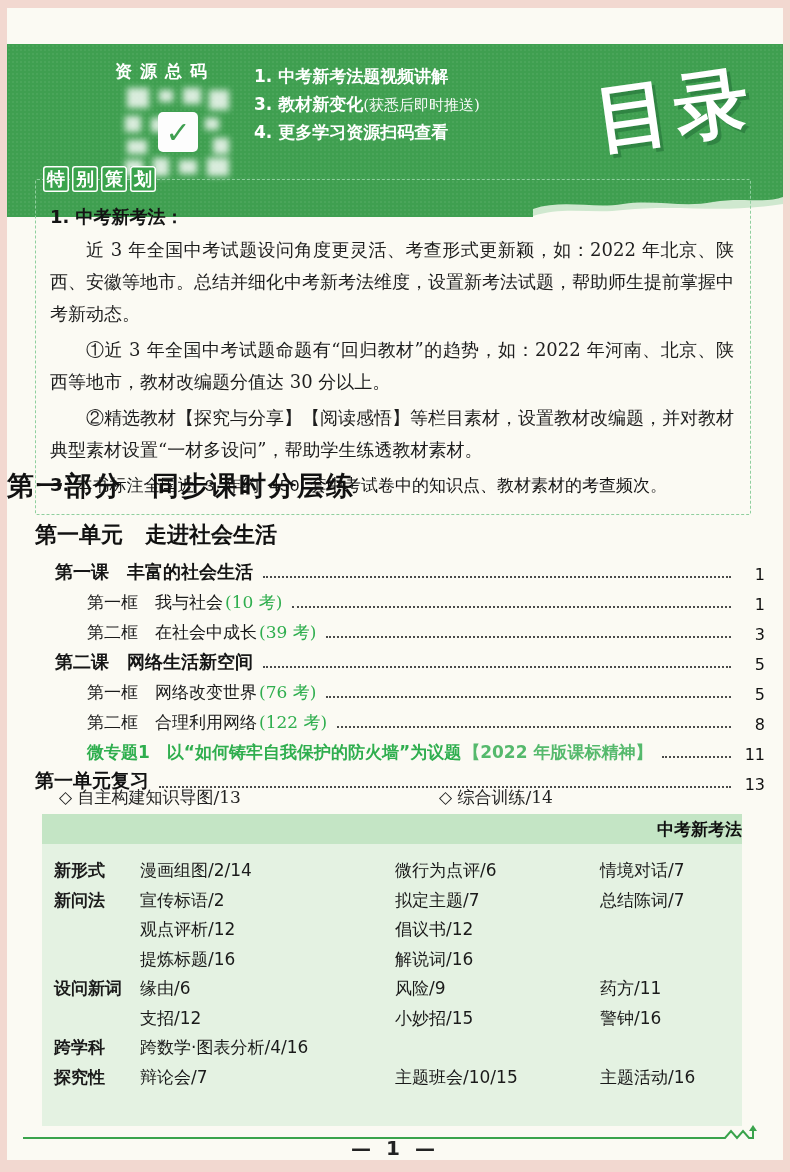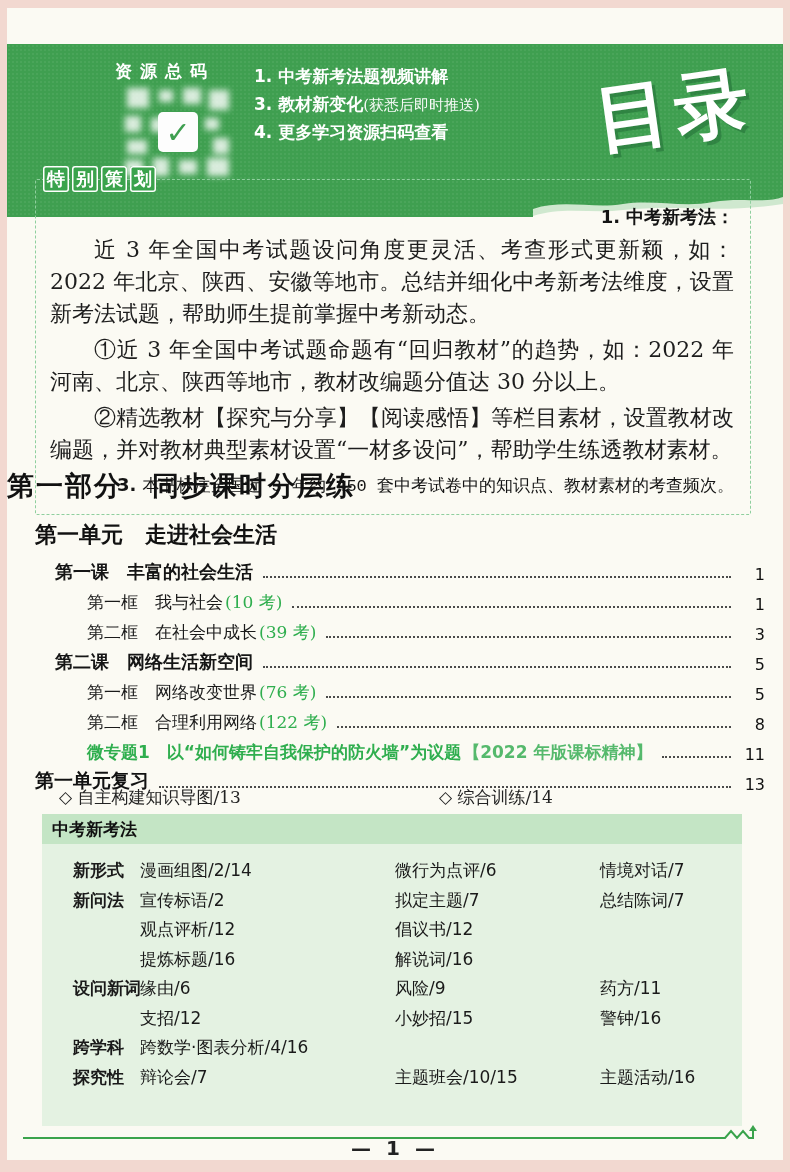--- a/index.html
+++ b/index.html
@@ -60,25 +60,25 @@
   .badge{position:absolute;left:8px;top:0;display:flex;gap:3px;z-index:2;}
   .badge .tile{
     width:26px;height:26px;background:#3aa34c;color:#fff;font-weight:bold;
     font-size:18px;display:flex;align-items:center;justify-content:center;
     border-radius:3px;box-shadow:inset 0 0 0 1.5px #fff, inset 0 0 0 3px #3aa34c;
   }
   .sp-border{
     margin-top:13px;border:1.5px dashed #8fcf9e;border-radius:2px;
     padding:22px 16px 12px 14px;min-height:236px;box-sizing:border-box;
   }
-  .sp-item{font-size:18px;font-weight:bold;color:#141414;line-height:30px;text-align:right;}
+  .sp-item{font-size:18px;font-weight:bold;color:#141414;line-height:30px;}
   .sp-item .num{margin-right:6px;}
   .kai{
     font-family:"DejaVu Serif","Liberation Serif",serif;
-    font-size:22px;color:#1d1d1d;line-height:32px;margin:2px 0 4px 0;
+    font-size:18px;color:#1d1d1d;line-height:32px;margin:2px 0 4px 0;
     text-indent:2em;text-align:justify;
   }
   .kai-inline{
     font-family:Liberation Mono, monospace;
     font-weight:normal;font-size:17px;
   }
 
   
   .part-title{
     position:absolute;left:0;top:460px;width:776px;text-align:left;
@@ -109,28 +109,28 @@
   }
   .bullets .b1{width:380px;}
 
   
   .etable{
     position:absolute;left:35px;top:806px;width:700px;height:312px;
     background:#e4f2e2;box-sizing:border-box;
   }
   .etable-head{
     height:30px;line-height:30px;background:#c4e5c5;color:#101010;
-    font-weight:bold;font-size:17px;padding-left:10px;
+    font-weight:bold;font-size:17px;padding-left:10px;text-align:right;
   }
   .etable-body{padding-top:12px;}
   .erow{
     display:grid;grid-template-columns:98px 255px 205px 1fr;
     height:29.5px;line-height:29.5px;font-size:17px;color:#1a1a1a;
   }
-  .erow .lbl{font-weight:bold;padding-left:31px;white-space:nowrap;}
+  .erow .lbl{font-weight:bold;padding-left:12px;white-space:nowrap;}
   .erow .cell{white-space:nowrap;}
 
   
   .footer-rule{
     position:absolute;left:16px;top:1117px;width:744px;height:18px;
   }
   .footer-rule .line{
     position:absolute;left:0;top:12px;width:700px;height:2px;background:#3aa34c;
   }
   .footer-rule svg{position:absolute;right:8px;top:0;}

